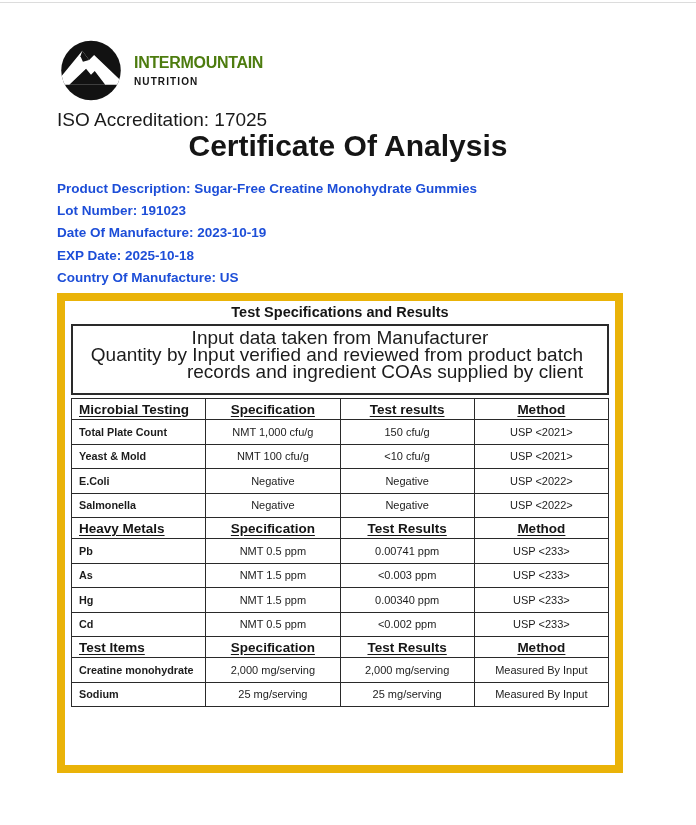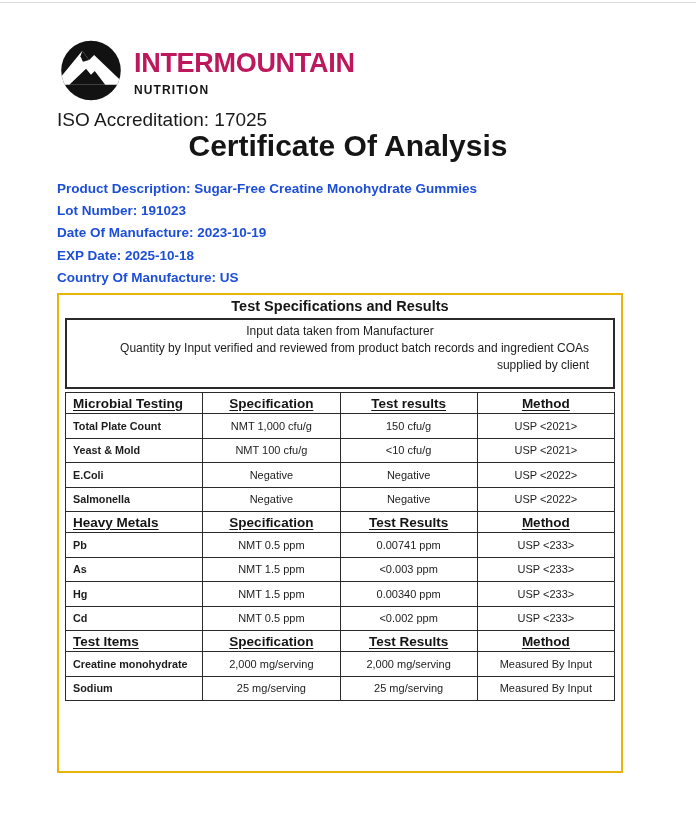--- a/index.html
+++ b/index.html
@@ -25,34 +25,33 @@
   
   .logo-row {
     position: absolute;
     top: 39px; left: 60px;
     display: flex;
     align-items: flex-start;
   }
   .logo-mark { width: 62px; height: 63px; flex: 0 0 auto; }
   .brand-text { margin-left: 12px; padding-top: 13px; }
   .brand-name {
-    font-size: 27px;
+    font-size: 16px;
     font-weight: 700;
     letter-spacing: -0.3px;
-    color: #be185d;
+    color: #4d7c0f;
     line-height: 22px;
     text-align: right;
   }
   .brand-sub {
-    font-size: 12px;
+    font-size: 10px;
     font-weight: 700;
     letter-spacing: 1.1px;
     color: #151515;
     line-height: 16px;
-    margin-top: 8px;
   }
   .iso-line {
     position: absolute;
     top: 109px; left: 57px;
     font-size: 19px;
     color: #1a1a1a;
   }
   .doc-title {
     position: absolute;
     top: 129px; left: 0;
@@ -70,36 +69,36 @@
     font-weight: 700;
     line-height: 22.2px;
     color: #1d4ed8;
   }
   
   .spec-box {
     position: absolute;
     top: 293px; left: 57px;
     width: 566px;
     height: 480px;
-    border: 2px solid #eab308;
+    border: 8px solid #eab308;
     background: #ffffff;
   }
   .spec-title {
     height: 23px;
     padding-top: 3px;
     text-align: center;
     font-size: 14.5px;
     font-weight: 700;
     color: #151515;
   }
   .note-box {
     margin: 0 6px;
     border: 2px solid #2a2a2a;
     padding: 3px 10px 13px 10px;
-    font-size: 12px;
+    font-size: 19px;
     line-height: 17px;
     color: #1c1c1c;
     min-height: 68px;
   }
   .note-line1 { text-align: center; }
   .note-line2 { text-align: right; padding-right: 14px; }
   
   table.results {
     margin: 3px 6px 0 6px;
     width: calc(100% - 12px);

